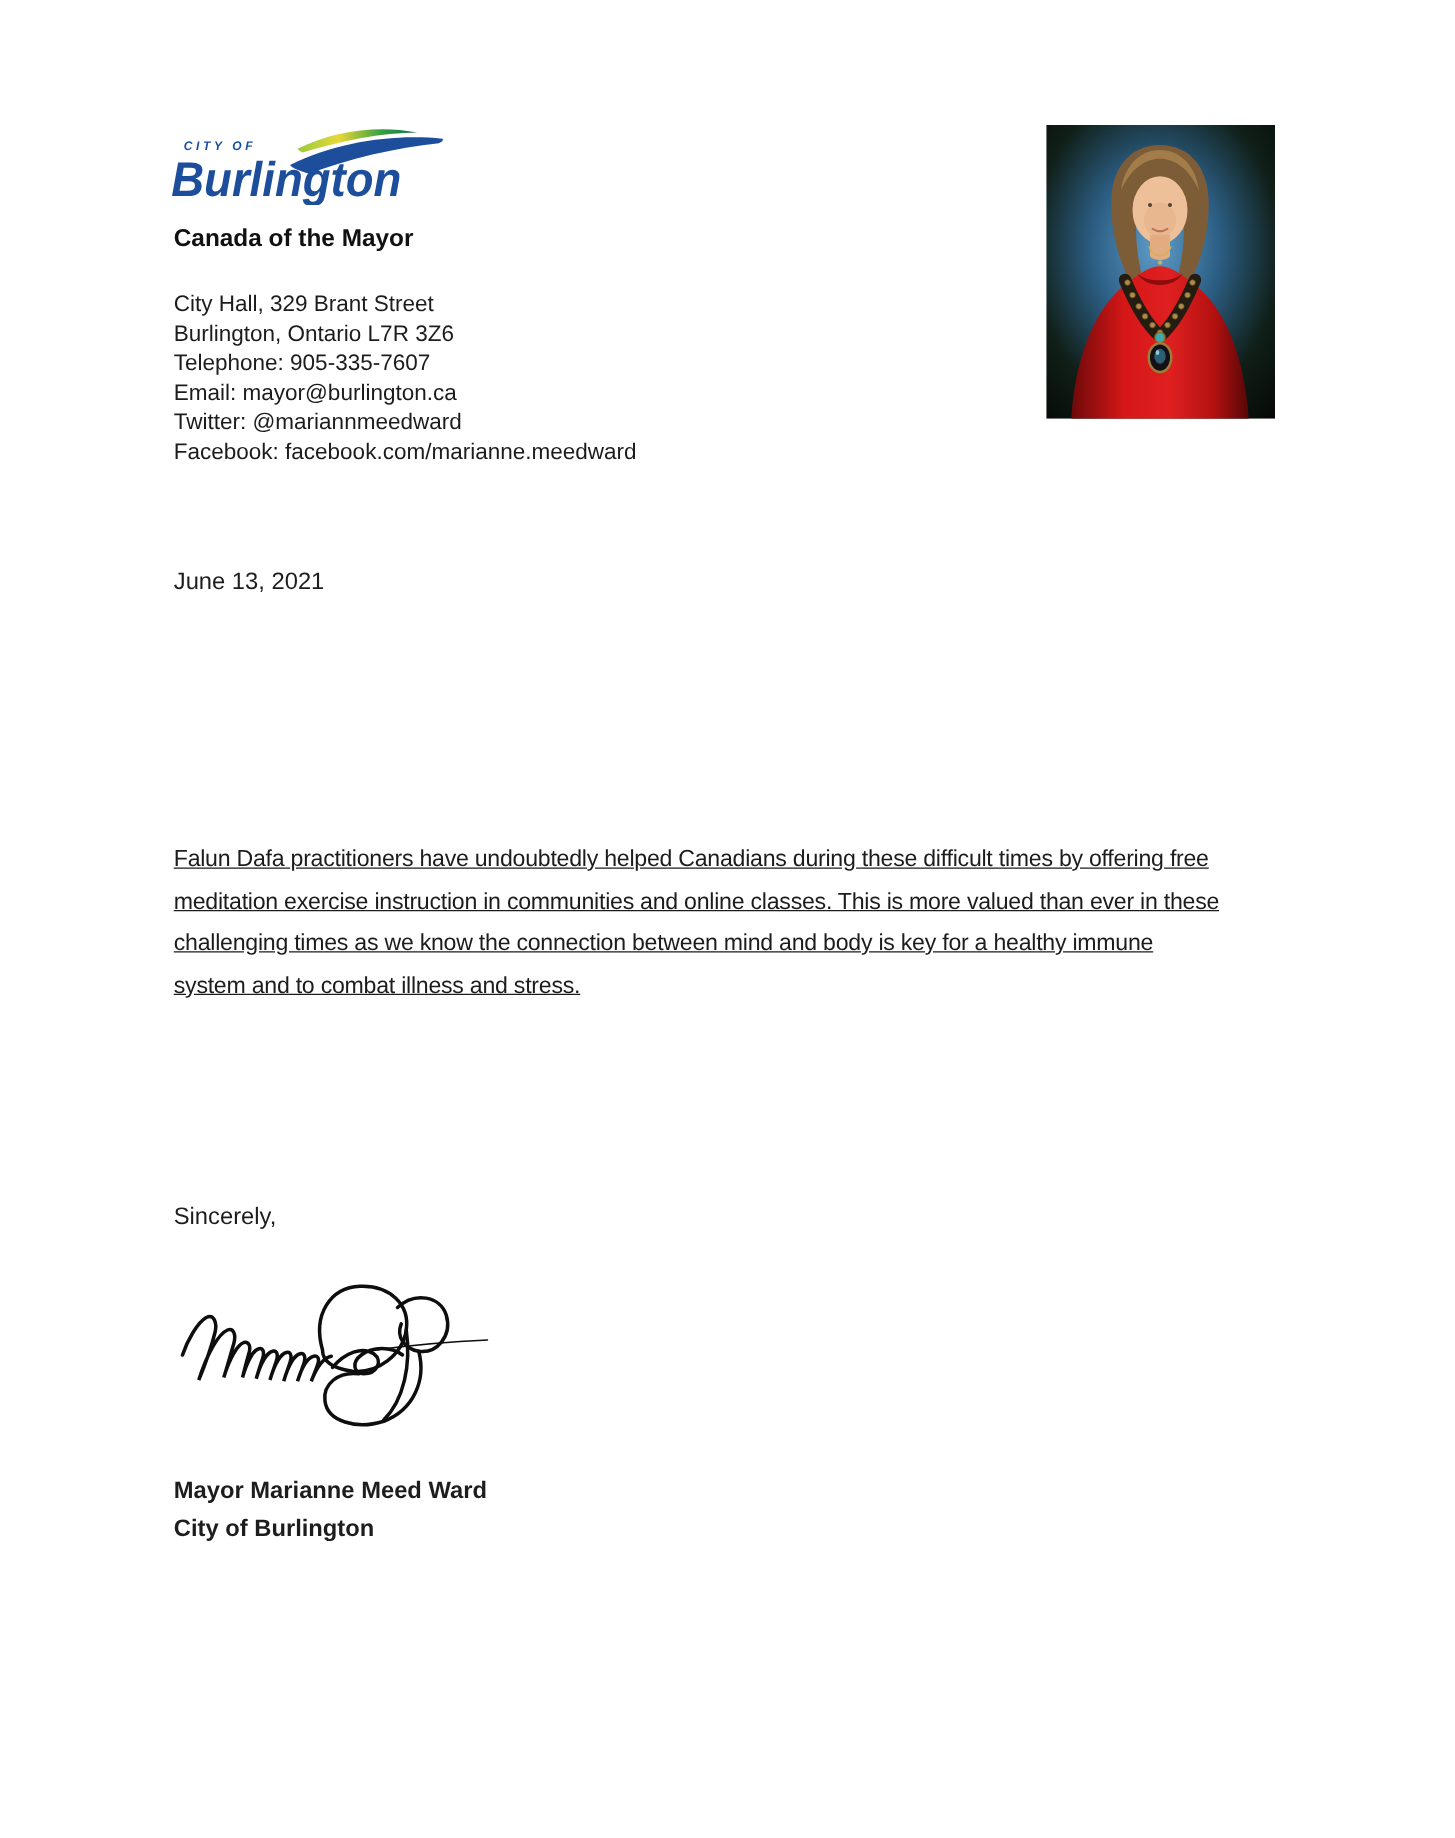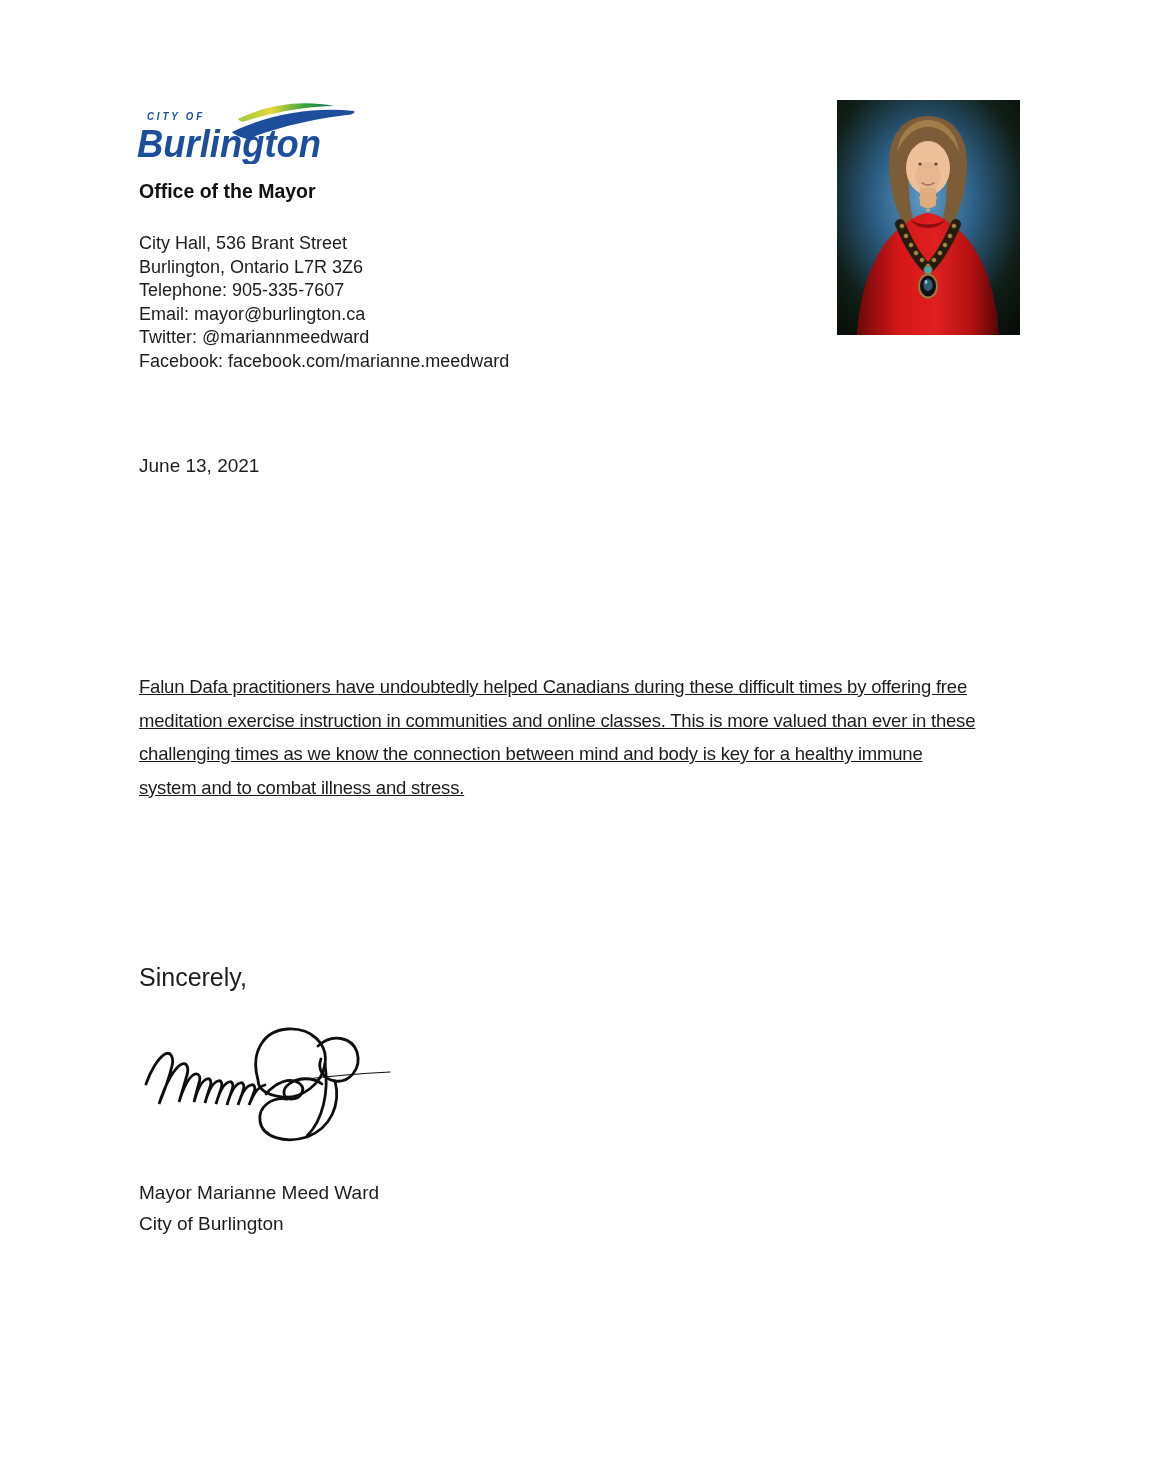--- a/index.html
+++ b/index.html
@@ -10,24 +10,24 @@
   .logo{position:absolute;left:135px;top:100px;width:222px;height:64px;}
   .office{position:absolute;left:139px;top:180px;font-size:19.5px;font-weight:bold;color:#111;}
   .contact{position:absolute;left:139px;top:232px;font-size:18px;line-height:23.5px;white-space:pre-line;color:#1c1c1c;}
   .photo{position:absolute;left:837px;top:100px;width:183px;height:235px;}
   .photo svg{display:block;width:183px;height:235px;}
   .date{position:absolute;left:139px;top:455px;font-size:19px;}
   .para{position:absolute;left:139px;font-size:18.5px;line-height:33.5px;letter-spacing:-0.2px;white-space:pre;color:#1c1c1c;}
   .p1{top:554px;}
   .p2{top:670px;text-decoration:underline;}
   .p3{top:837px;}
-  .closing{position:absolute;left:139px;top:963px;font-size:25px;text-align:center;}
+  .closing{position:absolute;left:139px;top:963px;font-size:19px;text-align:center;}
   .signature{position:absolute;left:138px;top:1020px;width:262px;height:136px;}
   .signature svg{display:block;width:262px;height:136px;}
-  .signoff{position:absolute;left:139px;top:1178px;font-size:19px;line-height:30.5px;white-space:pre-line;}
+  .signoff{position:absolute;left:139px;top:1178px;font-size:19px;line-height:30.5px;white-space:pre-line;font-weight:bold;}
 </style>
 </head>
 <body>
 
 <div class="page">
 
   <div class="logo">
     <svg viewBox="0 0 222 64">
       <defs>
         <linearGradient id="lg-green" x1="0" y1="0" x2="1" y2="0">
@@ -88,23 +88,23 @@
           <circle cx="113" cy="136" r="2.3"></circle>
         <circle cx="117" cy="126" r="2.3"></circle>
       </g>
       <circle cx="91" cy="170" r="4" fill="#3fa9b0" stroke="#8a7434" stroke-width="1.2"></circle>
       <ellipse cx="91" cy="186" rx="9" ry="11.5" fill="#141016" stroke="#9a7f3c" stroke-width="2"></ellipse>
       <ellipse cx="91" cy="185" rx="4.6" ry="6" fill="#2e5e74"></ellipse>
       <ellipse cx="89" cy="182" rx="1.4" ry="2" fill="#7fd0d8"></ellipse>
     </svg>
   </div>
 
-  <div class="office">Office of the Mayor</div>
+  <div class="office">Canada of the Mayor</div>
 
-  <div class="contact">City Hall, 536 Brant Street
+  <div class="contact">City Hall, 329 Brant Street
 Burlington, Ontario L7R 3Z6
 Telephone: 905-335-7607
 Email: mayor@burlington.ca
 Twitter: @mariannmeedward
 Facebook: facebook.com/marianne.meedward</div>
 
   <div class="date">June 13, 2021</div>
   <div class="para p2">Falun Dafa practitioners have undoubtedly helped Canadians during these difficult times by offering free
 meditation exercise instruction in communities and online classes. This is more valued than ever in these
 challenging times as we know the connection between mind and body is key for a healthy immune

